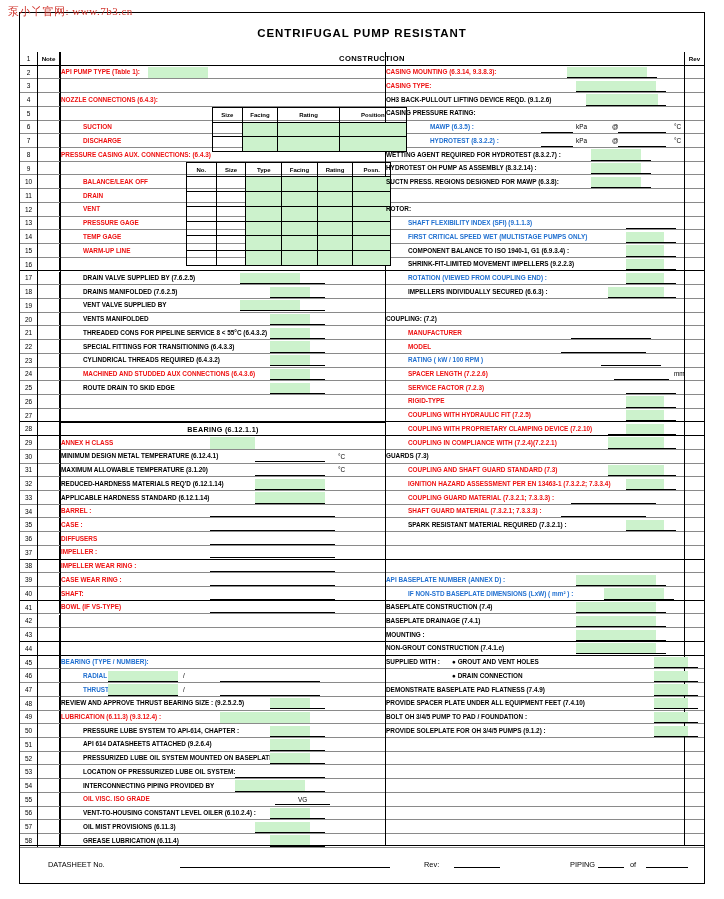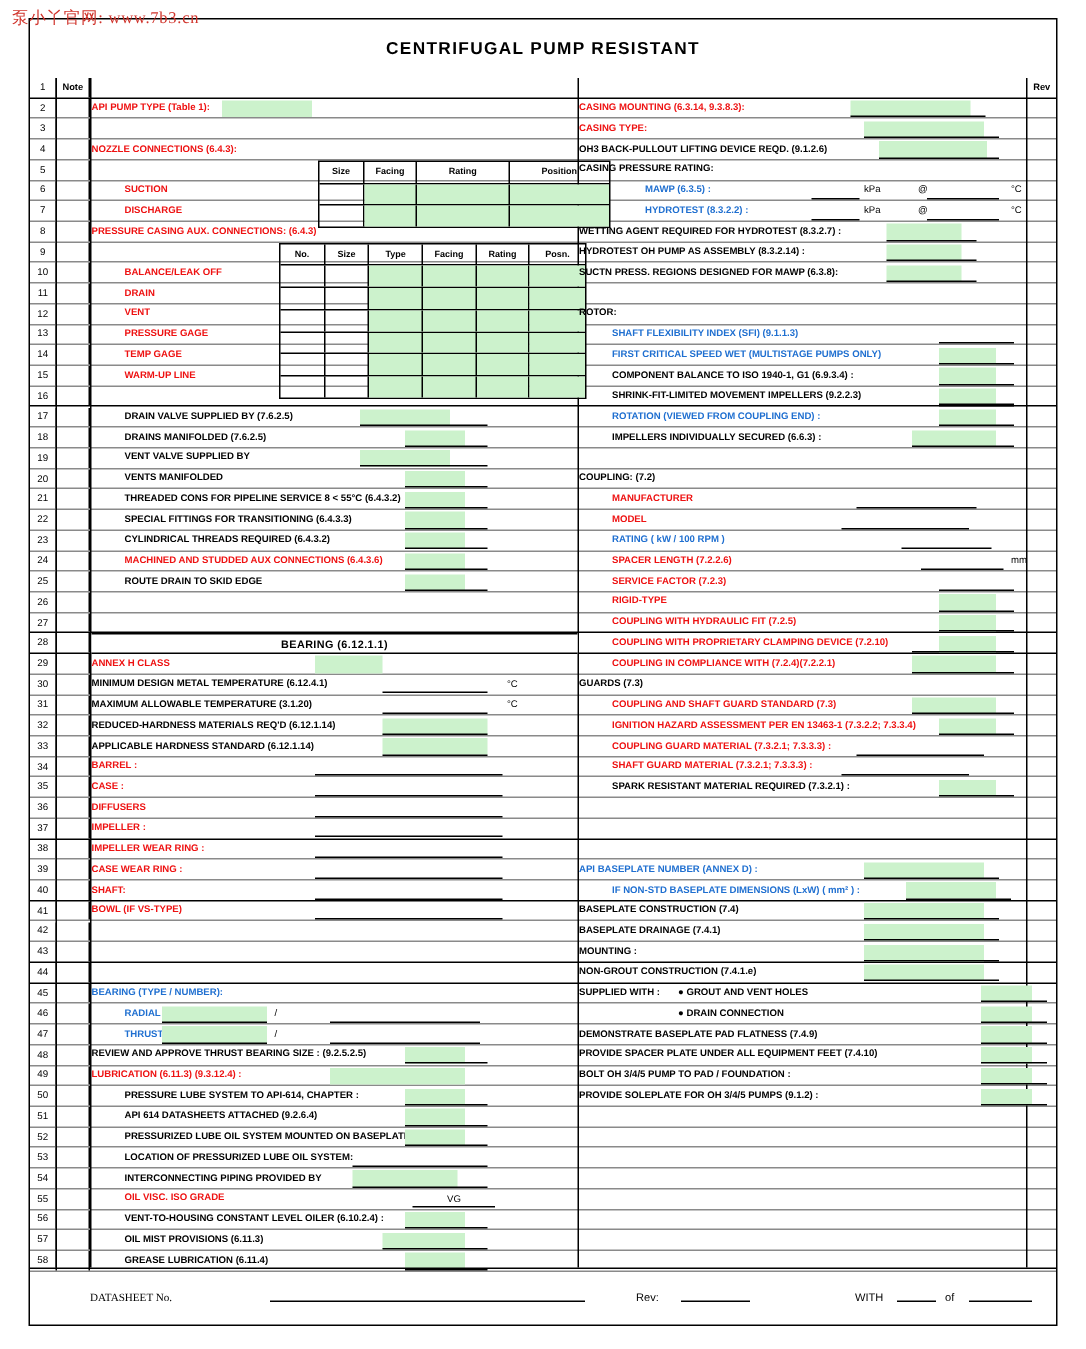--- a/index.html
+++ b/index.html
@@ -432,20 +432,21 @@
           <div style="position: absolute; left: 665px; top: 0px; width: 19px; height: 100%;"></div>
         </div>
       </div>
 
     <div class="vline v-rownum"></div>
     <div class="vline v-note"></div>
     <div class="vline v-mid"></div>
     <div class="vline v-rev"></div>
 
     <div class="hdr-note">Note</div>
+    <div class="hdr-constr">CONSTRUCTION</div>
     <div class="hdr-rev">Rev</div>
 
     <div class="ov" id="overlay">
         <div class="lbl red" style="left: 41px; top: 56.18px;">API PUMP TYPE (Table 1):</div>
         <div class="lbl red" style="left: 41px; top: 83.62px;">NOZZLE CONNECTIONS (6.4.3):</div>
         <div class="lbl red" style="left: 63px; top: 111.06px;">SUCTION</div>
         <div class="lbl red" style="left: 63px; top: 124.78px;">DISCHARGE</div>
         <div class="lbl red" style="left: 41px; top: 138.5px;">PRESSURE CASING AUX. CONNECTIONS: (6.4.3)</div>
         <div class="lbl red" style="left: 63px; top: 165.94px;">BALANCE/LEAK OFF</div>
         <div class="lbl red" style="left: 63px; top: 179.66px;">DRAIN</div>
@@ -752,24 +753,24 @@
         <div class="lbl blkn" style="left: 556px; top: 111.26px;">kPa</div>
         <div class="lbl blkn" style="left: 592px; top: 111.26px;">@</div>
         <div class="lbl blkn" style="left: 654px; top: 111.26px;">°C</div>
         <div class="lbl blkn" style="left: 556px; top: 124.98px;">kPa</div>
         <div class="lbl blkn" style="left: 592px; top: 124.98px;">@</div>
         <div class="lbl blkn" style="left: 654px; top: 124.98px;">°C</div>
         <div class="lbl blkn" style="left: 654px; top: 358.22px;">mm</div>
       </div>
 
     <div class="footer">
-      <div class="f" style="left:40px;font-family:Liberation Serif, serif;">DATASHEET No.</div>
+      <div class="f" style="left:28px;">DATASHEET No.</div>
       <div class="f" style="left:160px;width:210px;border-bottom:1.2px solid #000;height:11px;top:10px;"></div>
       <div class="f" style="left:404px;">Rev:</div>
       <div class="f" style="left:434px;width:46px;border-bottom:1.2px solid #000;height:11px;top:10px;"></div>
-      <div class="f" style="left:550px;">WITH</div>
+      <div class="f" style="left:550px;">PIPING</div>
       <div class="f" style="left:578px;width:26px;border-bottom:1.2px solid #000;height:11px;top:10px;"></div>
       <div class="f" style="left:610px;">of</div>
       <div class="f" style="left:626px;width:42px;border-bottom:1.2px solid #000;height:11px;top:10px;"></div>
     </div>
 
   </div>
 </div>
 
 </body></html>

